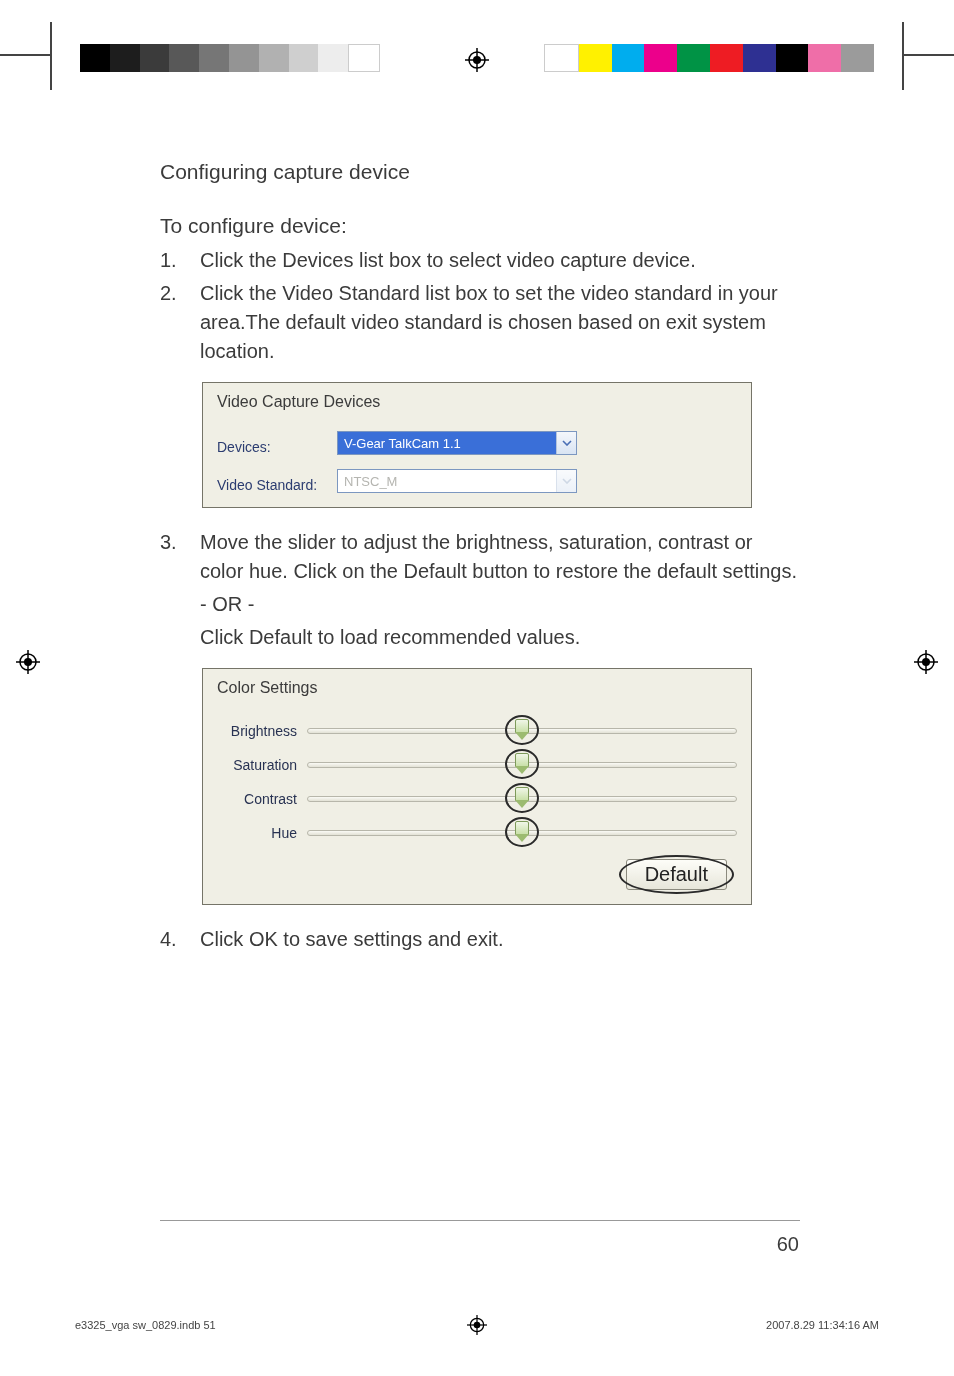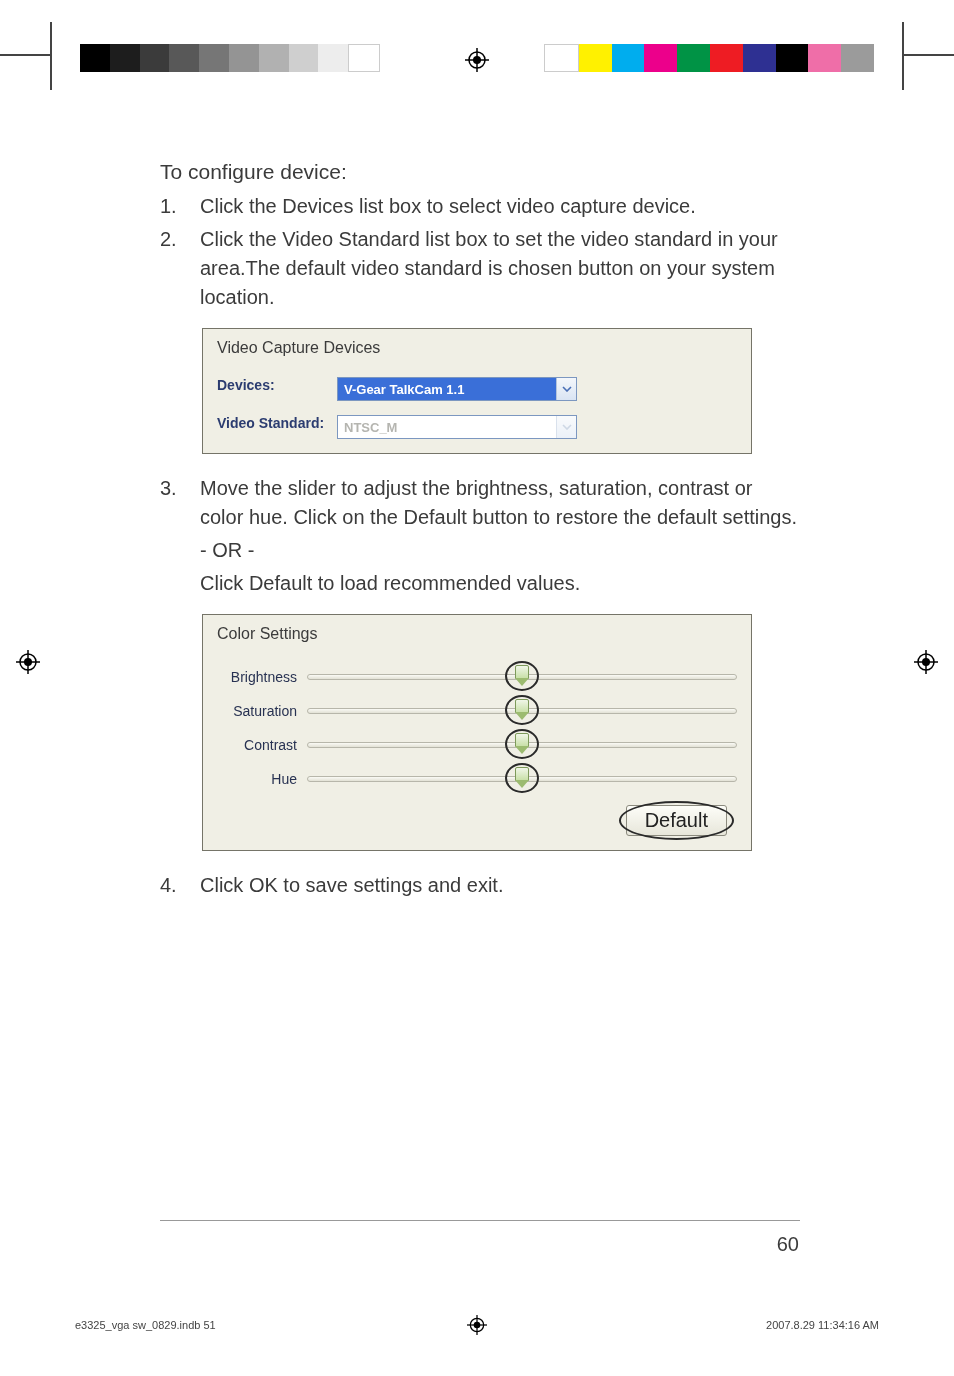--- a/index.html
+++ b/index.html
@@ -48,21 +48,21 @@
 
     
     .ui-box {
       background: #f0efe5;
       border: 1px solid #757468;
       padding: 10px 14px 14px;
       margin: 14px 0 20px 42px;
       width: 550px;
       position: relative;
     }
-    .field-row { display: flex; align-items: flex-start; margin-top: 14px; font-weight: bold; }
+    .field-row { display: flex; align-items: flex-end; margin-top: 14px; }
     .field-row:first-of-type { margin-top: 20px; }
     .field-label { width: 120px; font-size: 14px; color: #2b3c70; }
     .dropdown {
       width: 240px; height: 24px;
       border: 1px solid #7c97c0;
       background: #fff;
       display: flex; align-items: center;
       font-size: 13px;
       position: relative;
     }
@@ -199,30 +199,31 @@
 <div class="mid-right-mark reg-mark">
   <svg width="24" height="24" viewBox="0 0 24 24">
       <circle cx="12" cy="12" r="8" fill="none" stroke="#000" stroke-width="1.5"></circle>
       <circle cx="12" cy="12" r="4" fill="#000"></circle>
       <line x1="12" y1="0" x2="12" y2="24" stroke="#000" stroke-width="1.5"></line>
       <line x1="0" y1="12" x2="24" y2="12" stroke="#000" stroke-width="1.5"></line>
     </svg>
 </div>
 
 <div class="content">
+  <div class="heading">Configuring capture device</div>
   <div class="subheading">To configure device:</div>
 
   <ol class="steps">
     <li>
       <span class="num">1.</span>
       <span class="txt">Click the Devices list box to select video capture device.</span>
     </li>
     <li>
       <span class="num">2.</span>
-      <span class="txt">Click the Video Standard list box to set the video standard in your area.The default video standard is chosen button on your system location.</span>
+      <span class="txt">Click the Video Standard list box to set the video standard in your area.The default video standard is chosen based on exit system location.</span>
     </li>
   </ol>
 
   <div class="ui-box">
     <span class="legend">Video Capture Devices</span>
     <div class="field-row">
       <span class="field-label">Devices:</span>
       <div class="dropdown selected">
         <span class="dd-text">V-Gear TalkCam 1.1</span>
         <span class="dd-btn">

